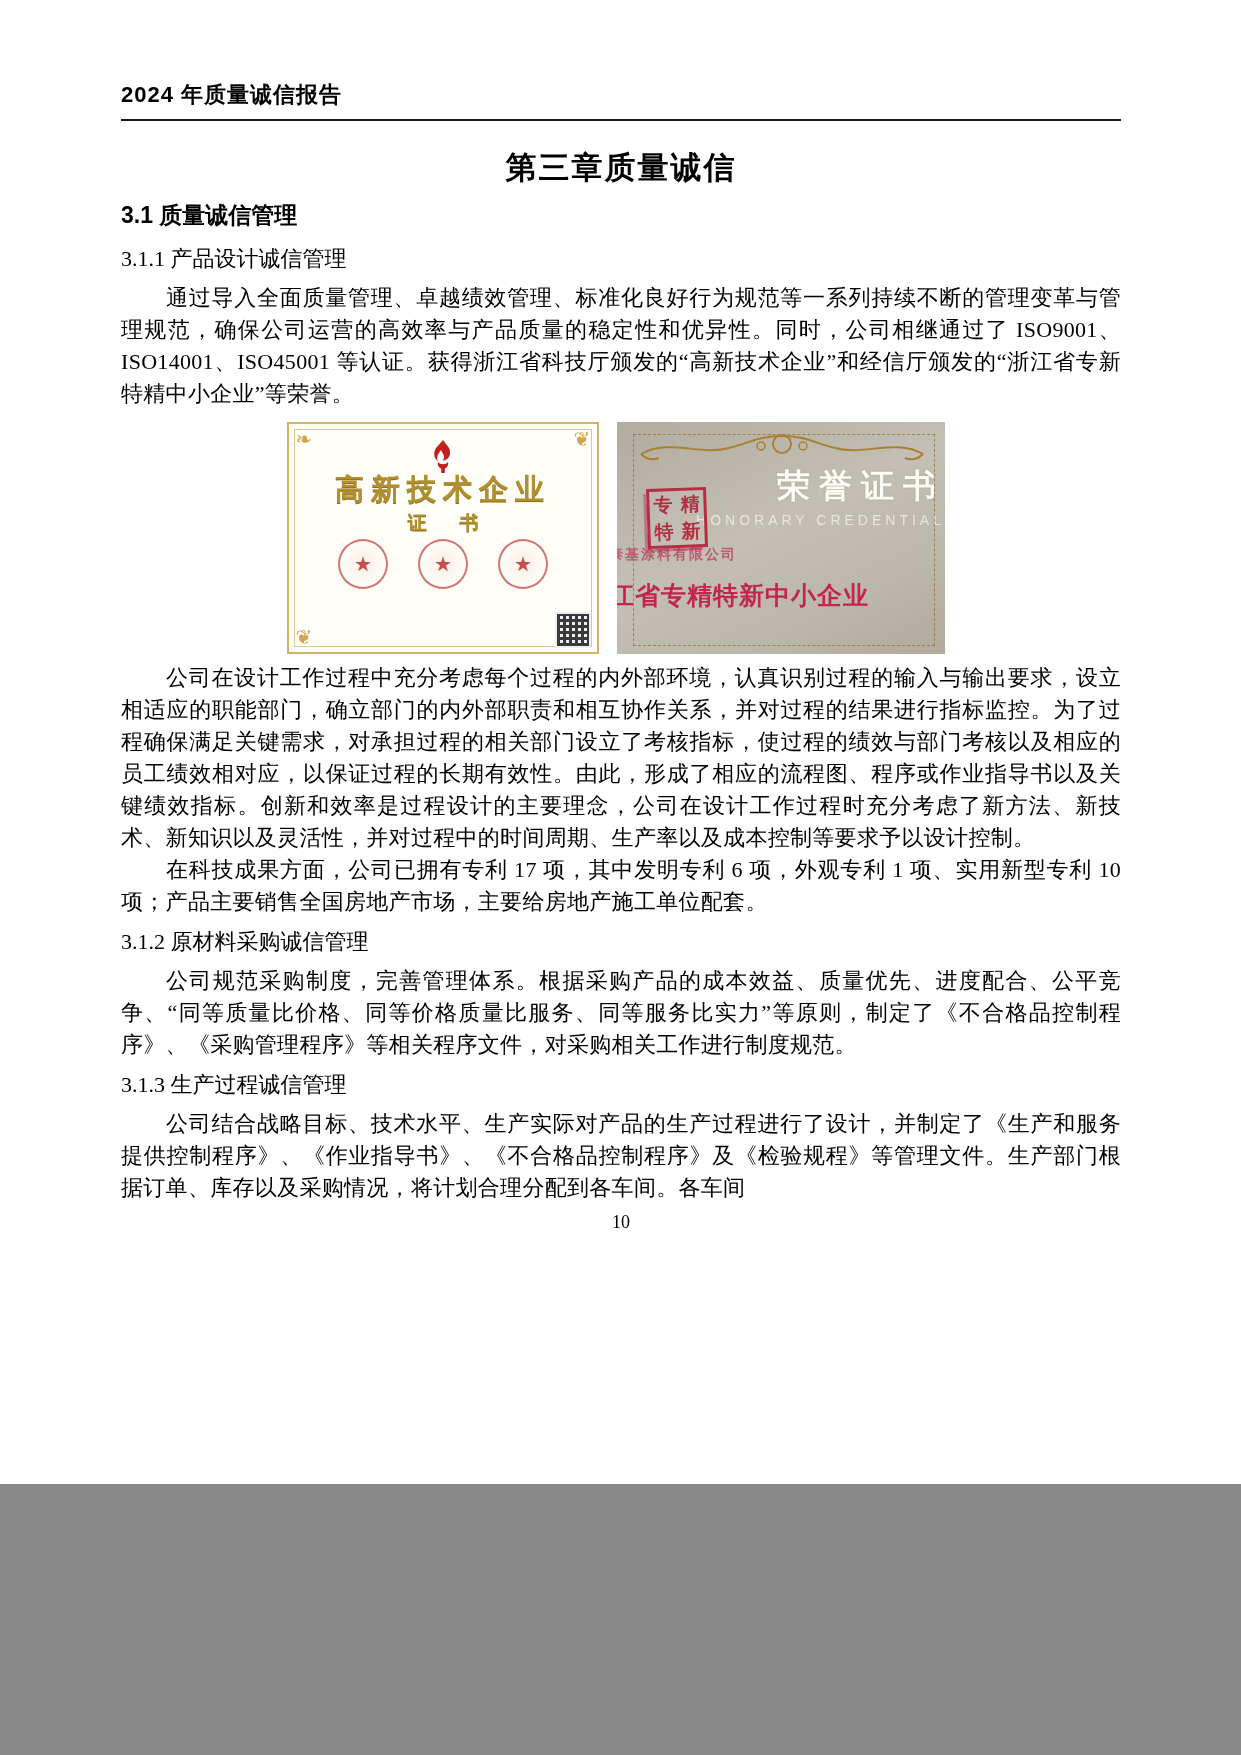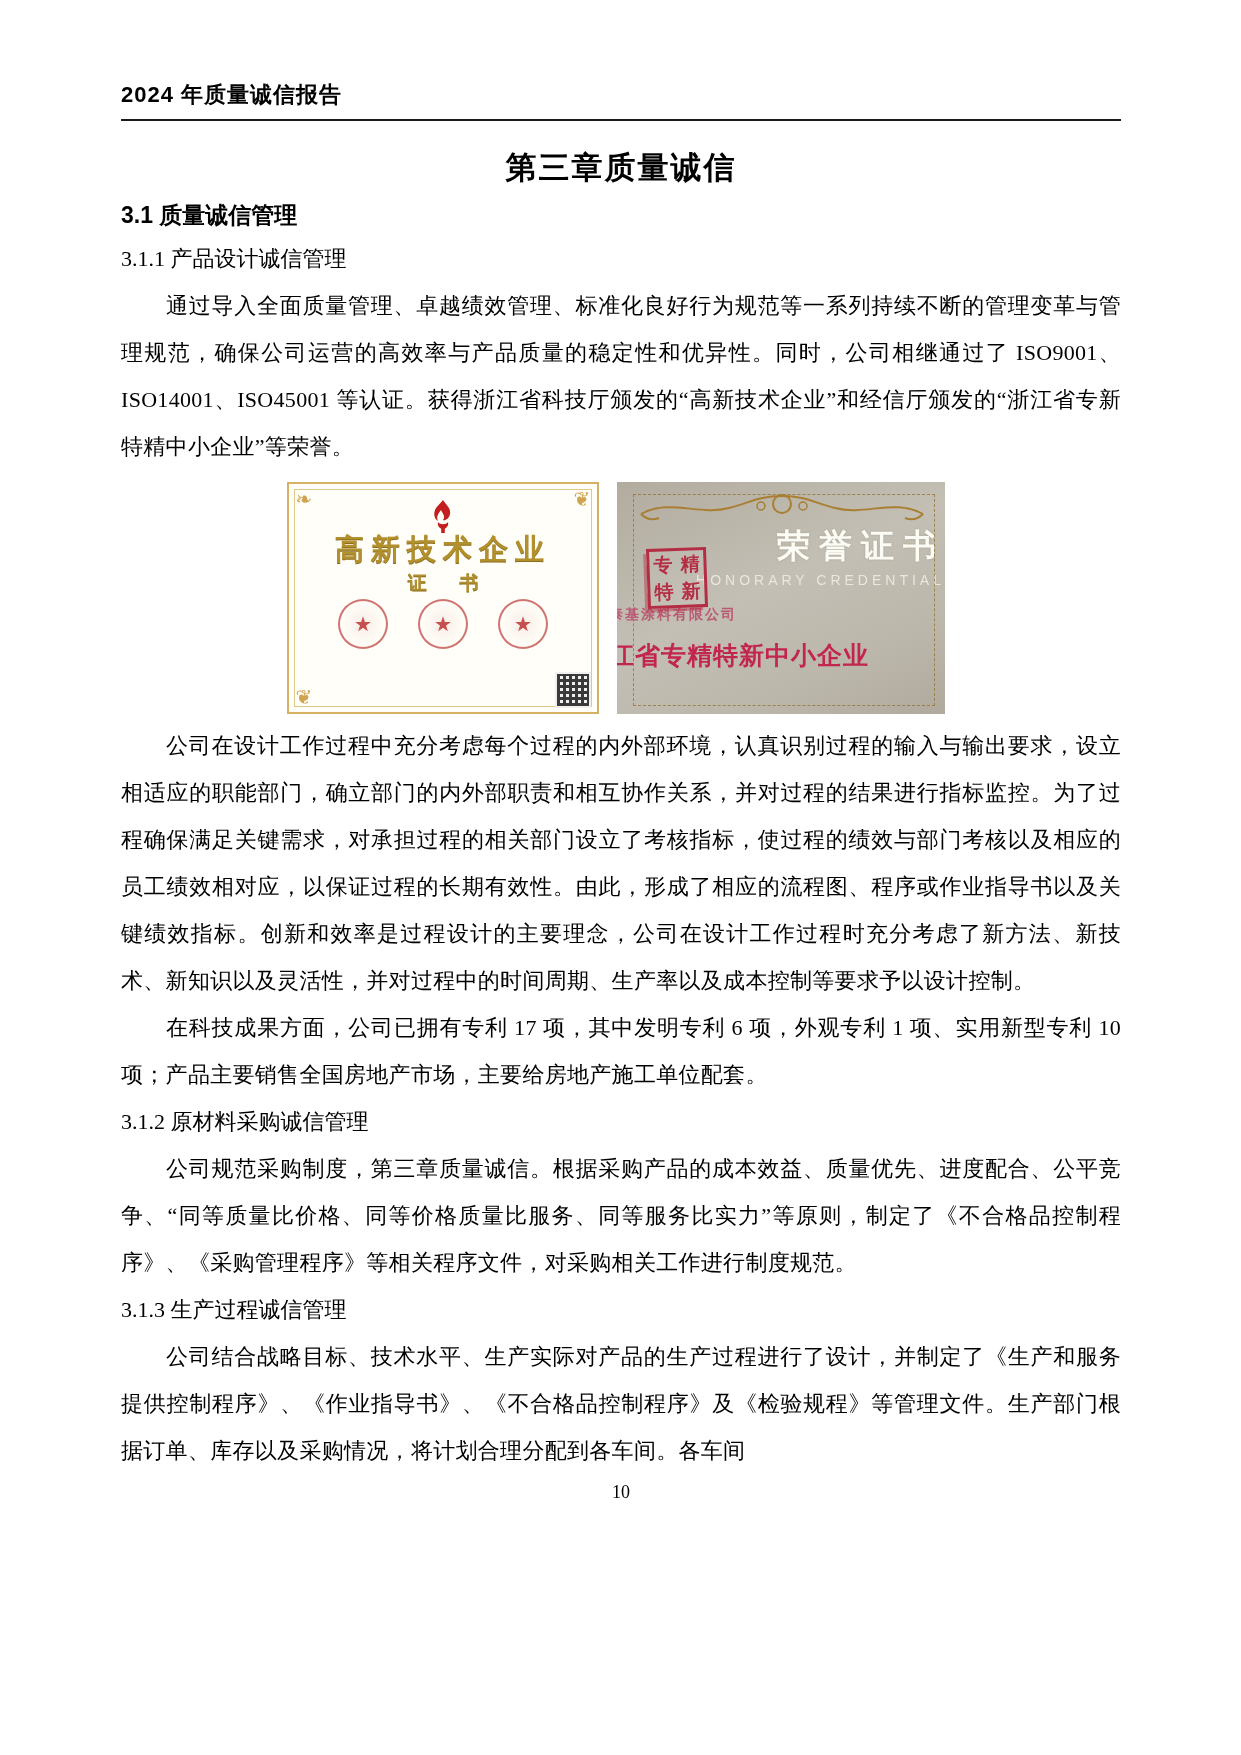--- a/index.html
+++ b/index.html
@@ -1,18 +1,18 @@
 <!DOCTYPE html>
 <html lang="zh"><head>
 <meta charset="utf-8">
 <style>
   html,body{margin:0;padding:0;background:#888;}
   .page{
     position:relative;
-    width:1241px;height:1755px;
+    width:1241px;height:1484px;
     margin:0 auto;
     background:#ffffff;
     font-family:"Liberation Serif", serif;
     color:#000;
     overflow:hidden;
     box-sizing:border-box;
   }
   .content{padding:80px 120px 0 121px;box-sizing:border-box;}
 
   
@@ -43,21 +43,21 @@
     margin:0;
   }
   .sec-h2{
     font-size:22px;
     line-height:47px;
     font-weight:normal;
     margin:0;
   }
   p.body{
     font-size:22px;
-    line-height:47px;
+    line-height:32px;
     text-align:justify;
     text-indent:45px;
     margin:0;
     letter-spacing:0.3px;
   }
 
   
   .certs{
     display:flex;
     justify-content:center;
@@ -286,20 +286,20 @@
         </div>
         <div class="honor-company">浙江泰基涂料有限公司</div>
         <div class="honor-award">浙江省专精特新中小企业</div>
       </div>
     </div>
 
     <p class="body">公司在设计工作过程中充分考虑每个过程的内外部环境，认真识别过程的输入与输出要求，设立相适应的职能部门，确立部门的内外部职责和相互协作关系，并对过程的结果进行指标监控。为了过程确保满足关键需求，对承担过程的相关部门设立了考核指标，使过程的绩效与部门考核以及相应的员工绩效相对应，以保证过程的长期有效性。由此，形成了相应的流程图、程序或作业指导书以及关键绩效指标。创新和效率是过程设计的主要理念，公司在设计工作过程时充分考虑了新方法、新技术、新知识以及灵活性，并对过程中的时间周期、生产率以及成本控制等要求予以设计控制。</p>
     <p class="body">在科技成果方面，公司已拥有专利 17 项，其中发明专利 6 项，外观专利 1 项、实用新型专利 10 项；产品主要销售全国房地产市场，主要给房地产施工单位配套。</p>
 
     <div class="sec-h2">3.1.2 原材料采购诚信管理</div>
-    <p class="body">公司规范采购制度，第三章质量诚信。根据采购产品的成本效益、质量优先、进度配合、公平竞争、“同等质量比价格、同等价格质量比服务、同等服务比实力”等原则，制定了《不合格品控制程序》、《采购管理程序》等相关程序文件，对采购相关工作进行制度规范。</p>
+    <p class="body">公司规范采购制度，完善管理体系。根据采购产品的成本效益、质量优先、进度配合、公平竞争、“同等质量比价格、同等价格质量比服务、同等服务比实力”等原则，制定了《不合格品控制程序》、《采购管理程序》等相关程序文件，对采购相关工作进行制度规范。</p>
 
     <div class="sec-h2">3.1.3 生产过程诚信管理</div>
     <p class="body">公司结合战略目标、技术水平、生产实际对产品的生产过程进行了设计，并制定了《生产和服务提供控制程序》、《作业指导书》、《不合格品控制程序》及《检验规程》等管理文件。生产部门根据订单、库存以及采购情况，将计划合理分配到各车间。各车间</p>
 
     <div class="page-number">10</div>
   </div>
 </div>
 
 </body></html>

